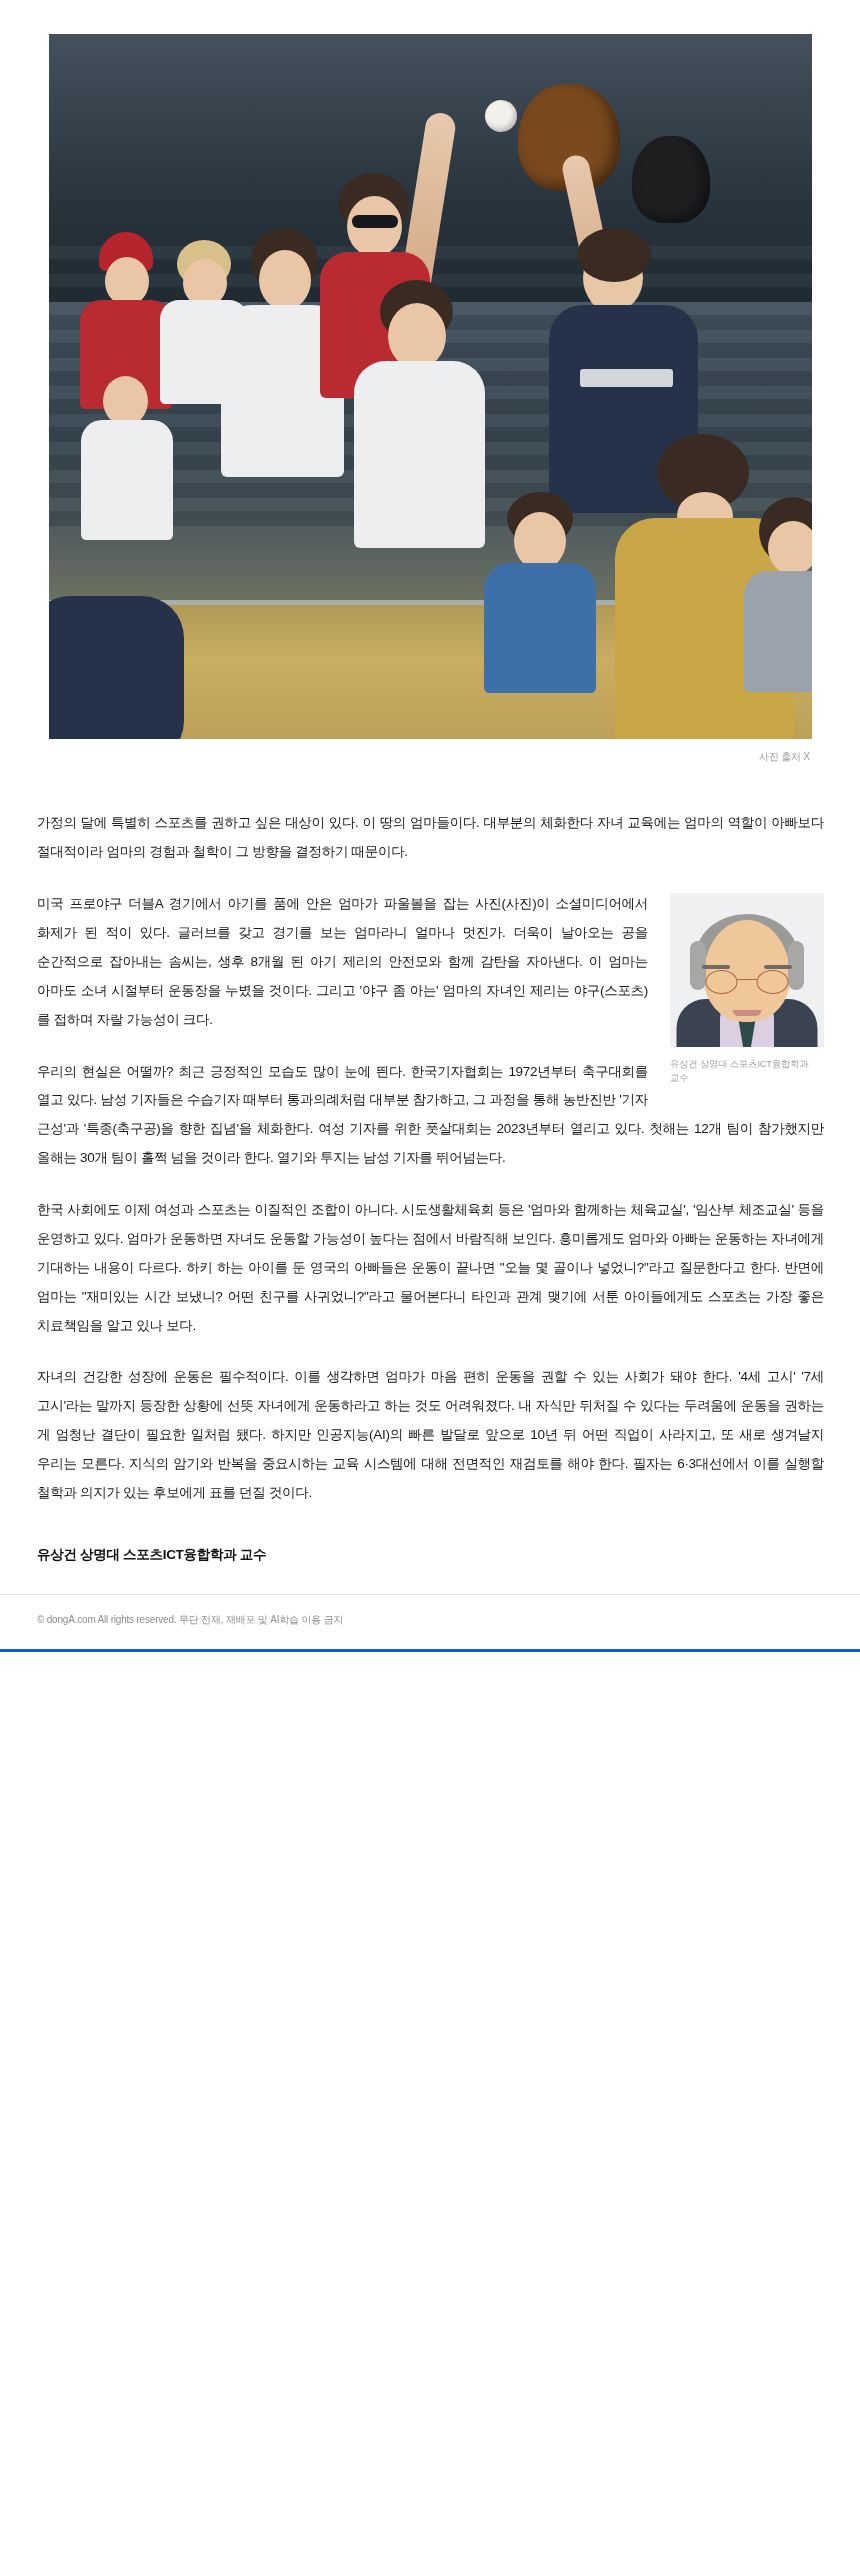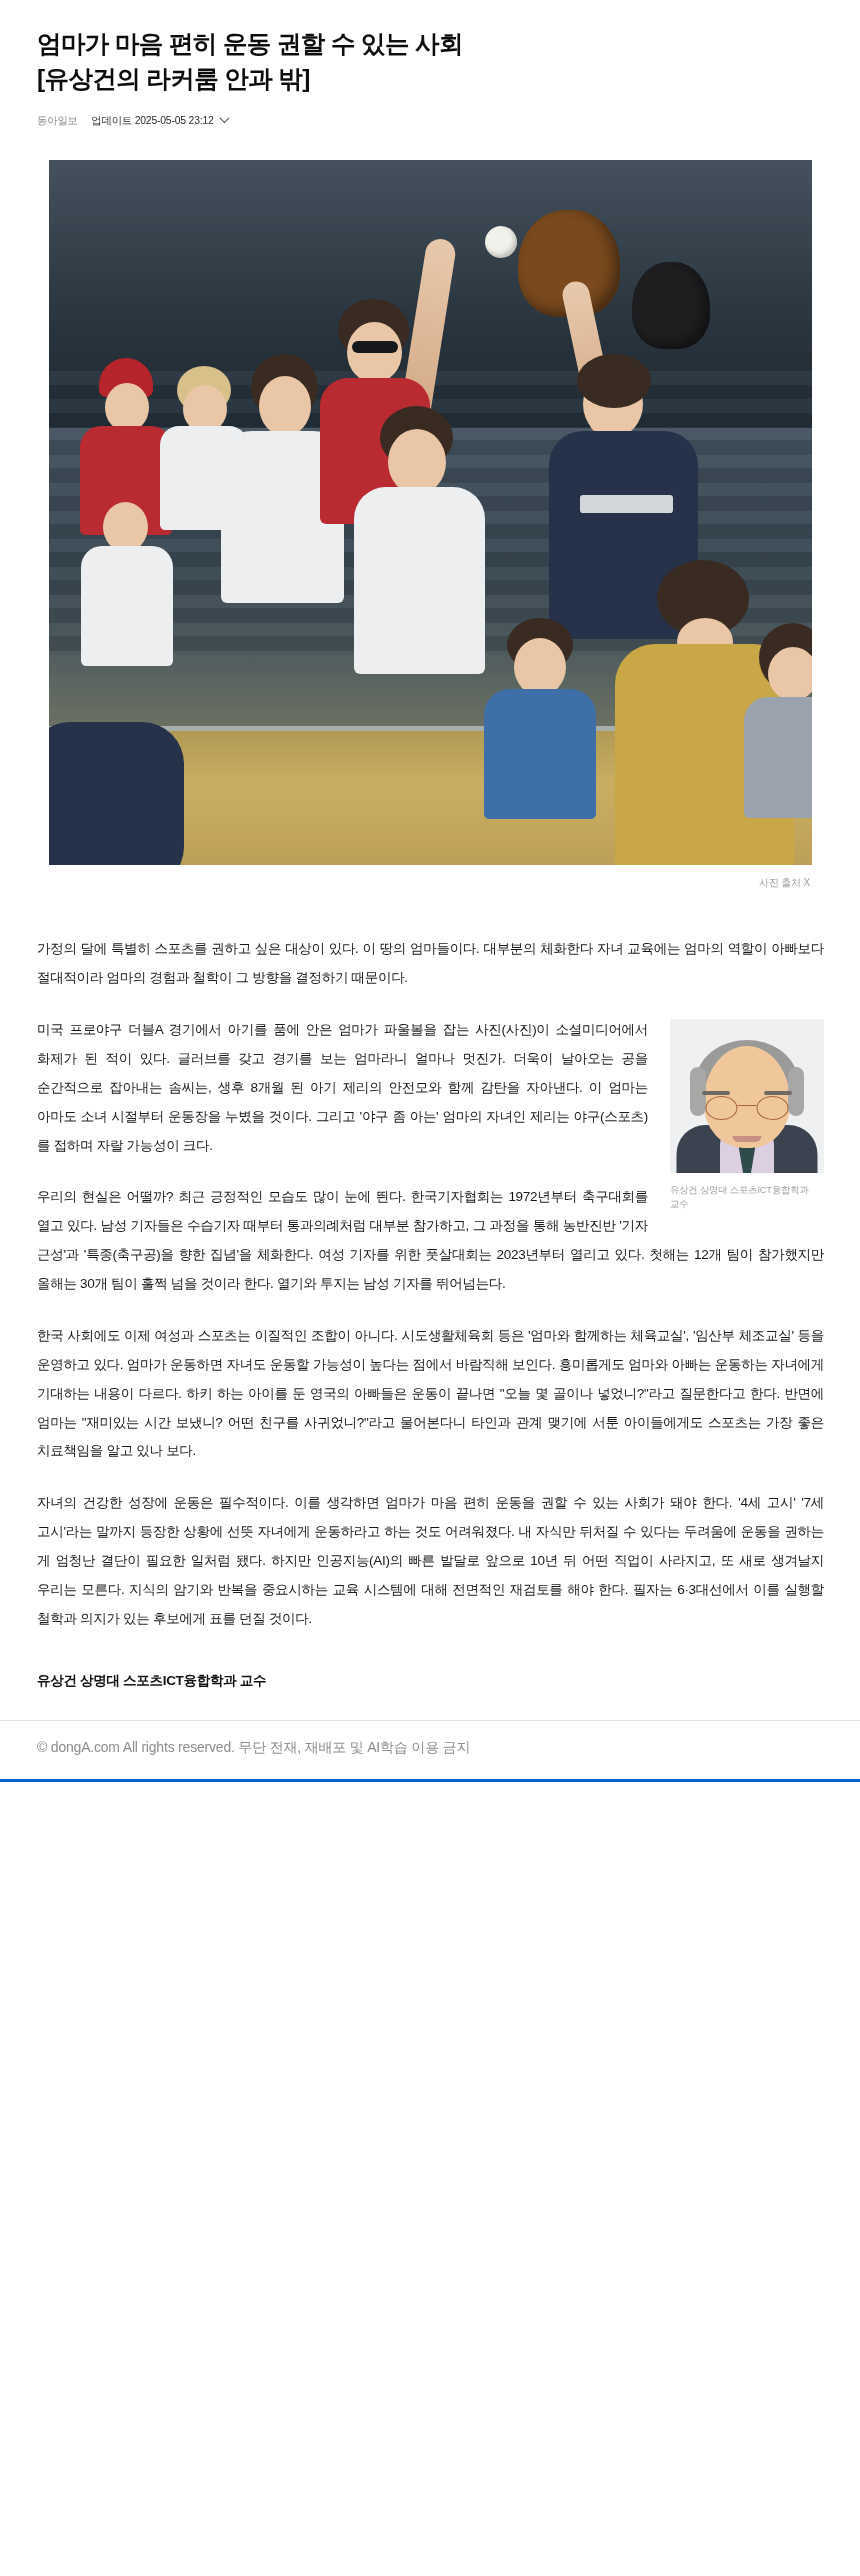--- a/index.html
+++ b/index.html
@@ -245,49 +245,35 @@
     font-size: 13.5px;
     font-weight: 700;
     letter-spacing: -0.3px;
     color: #111111;
   }
 
   .footer {
     margin-top: 30px;
     border-top: 0.5px solid #e3e3e3;
     padding: 17.7px 37px 22px 37px;
-    font-size: 14px;
+    font-size: 10px;
     color: #8e8e8e;
     letter-spacing: -0.2px;
   }
   .accent-bar {
     height: 3.1px;
     background: #0b60c8;
     width: 100%;
   }
 </style>
 </head>
 <body>
 
 <div class="page">
 
-  <div class="article-header">
-    <h1 class="headline">
-      <span>엄마가 마음 편히 운동 권할 수 있는 사회</span>
-      <span class="line2">[유상건의 라커룸 안과 밖]</span>
-    </h1>
-
-    <div class="byline">
-      <span class="byline-source">동아일보</span>
-      <span class="byline-updated">
-        <span>업데이트 2025-05-05 23:12</span>
-        <span class="chev"></span>
-      </span>
-    </div>
-  </div>
 
   <div class="hero-wrap">
     <figure class="hero-figure">
       <div class="hero-photo">
         <div class="sky"></div>
         <div class="stand-dark"></div>
         <div class="seat-rows"></div>
         <div class="field-strip"></div>
         <div class="rail"></div>
 

